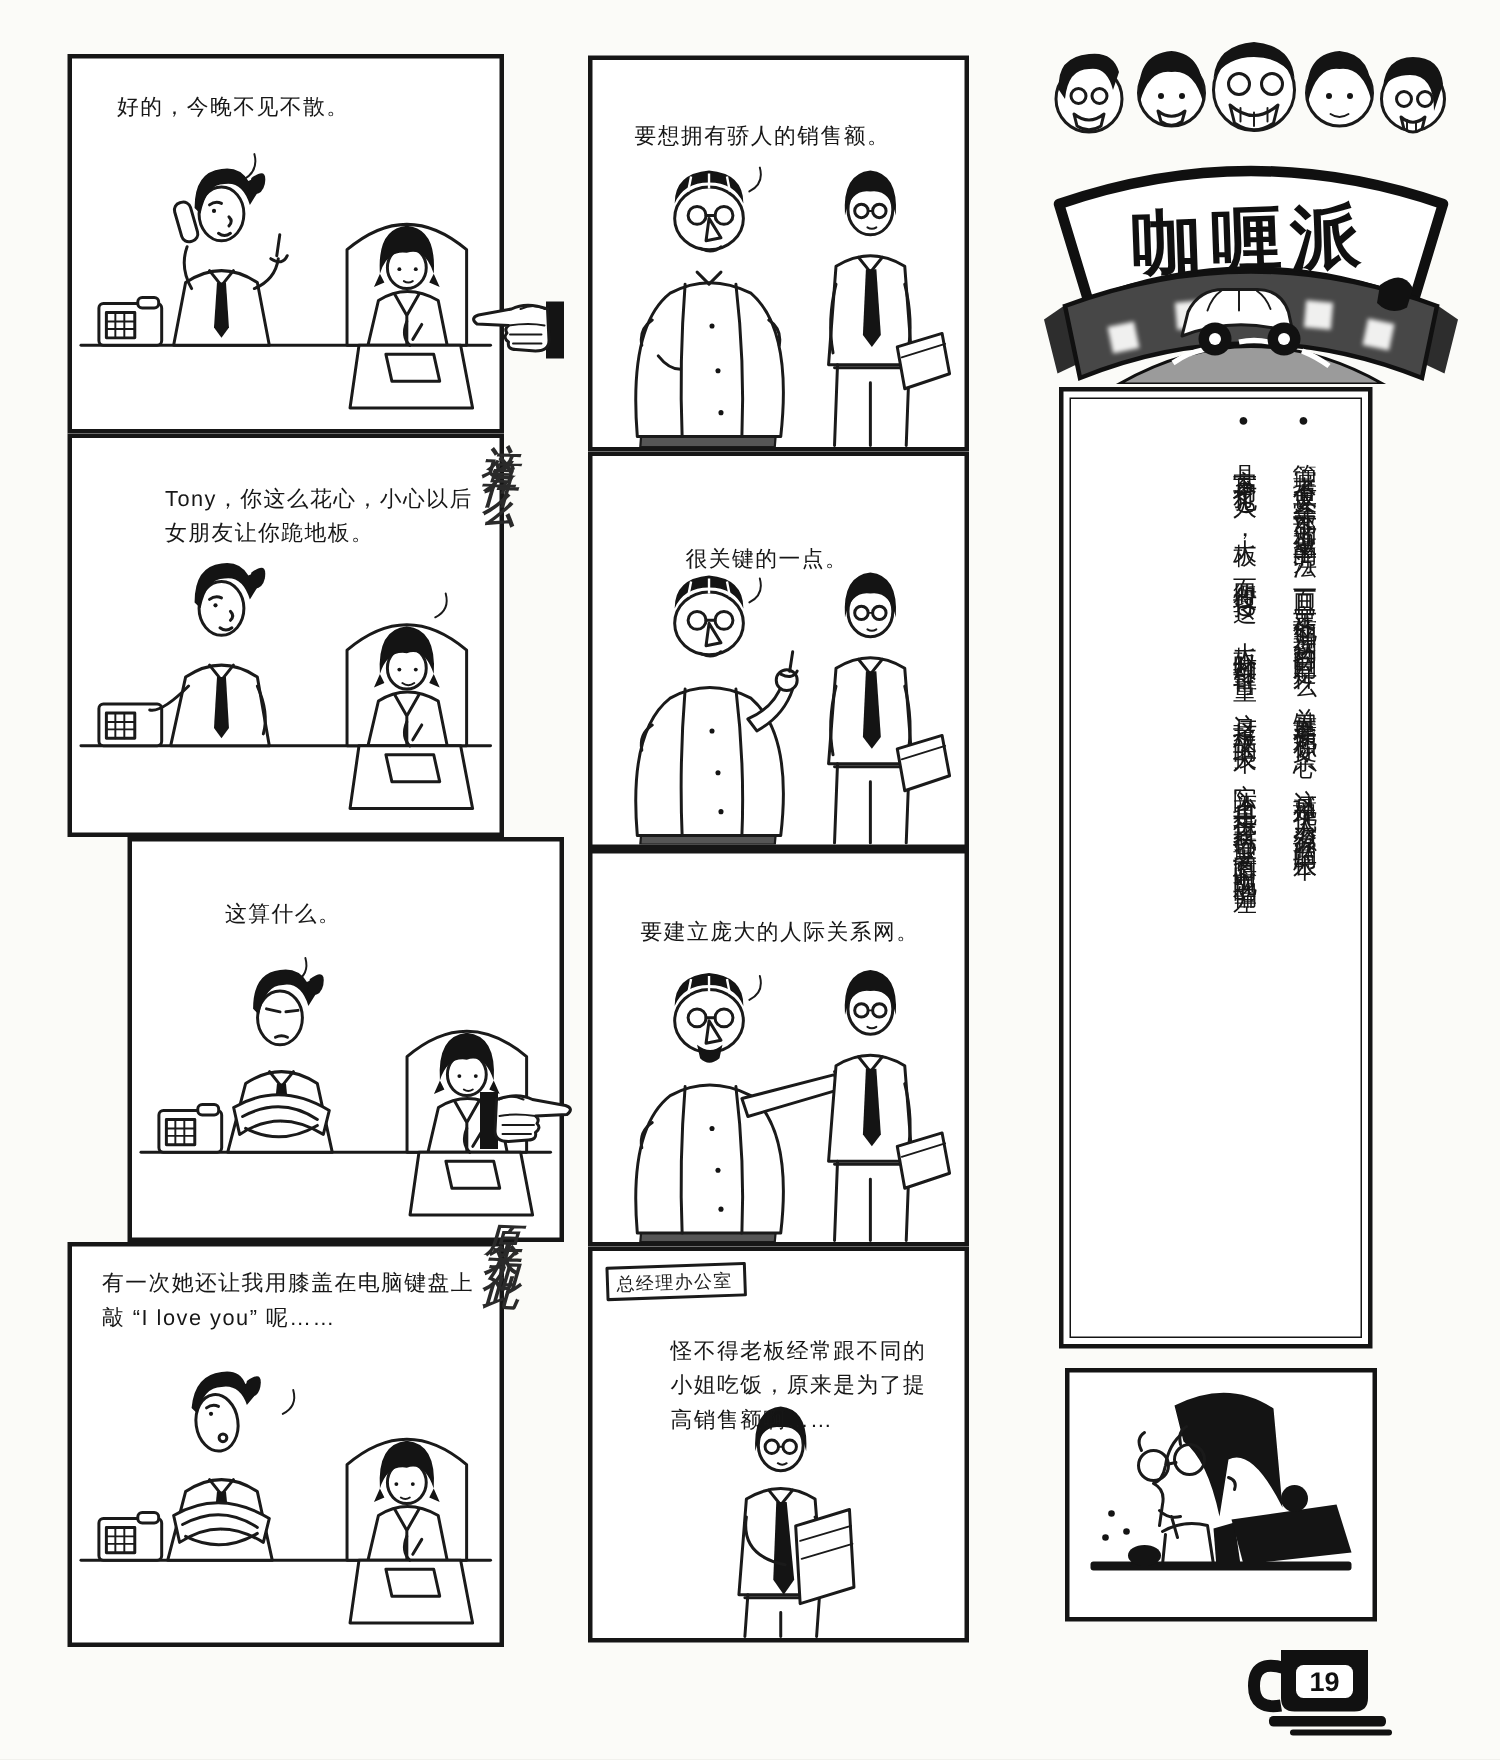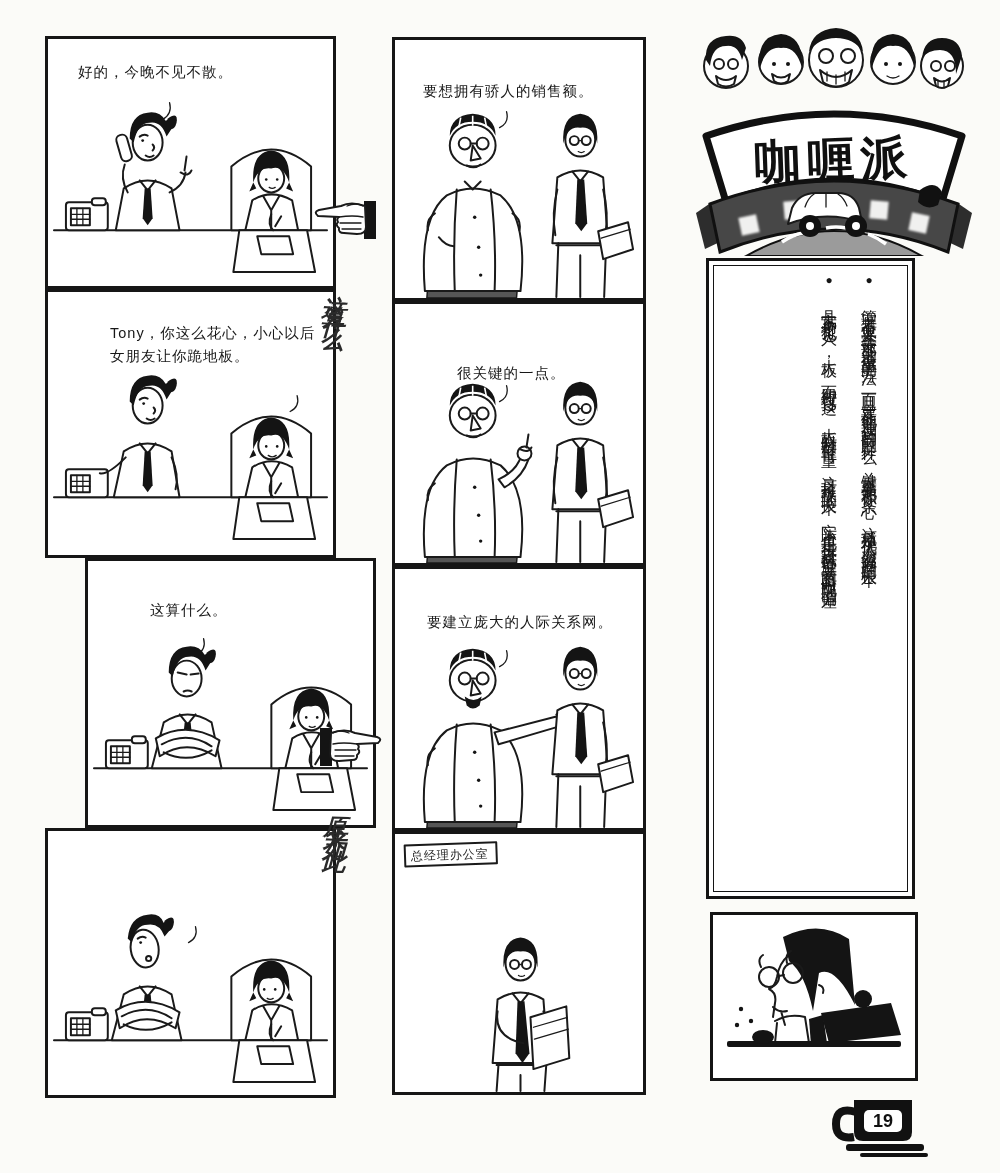--- a/index.html
+++ b/index.html
@@ -193,20 +193,21 @@
         <path class="fb" d="M206,162 Q204,132 224,130 Q244,132 242,162 Q236,144 224,148 Q211,146 206,162 Z"></path>
         <path class="fb" d="M206,162 l-4,9 7,-3 Z M242,162 l4,9 -7,-3 Z"></path>
         <circle class="fb" cx="217" cy="159" r="1.3"></circle>
           <circle class="fb" cx="228" cy="159" r="1.3"></circle>
         <path class="th" d="M220,168 q3,2 6,0"></path>
         <path class="fw" d="M192,210 L260,210 L268,252 L186,252 Z"></path>
         <path class="fw" d="M210,216 L242,216 L246,234 L214,234 Z"></path>
         <path class="ln" d="M224,194 q-4,10 2,16 M228,206 l6,-10"></path>
       </g>
     </svg>
+    <div class="dialogue" style="left:20px;top:14px;width:252px;">有一次她还让我用膝盖在电脑键盘上敲 “I love you” 呢……</div>
   </div>
 
   <svg class="hand" style="left:312px;top:196px;" width="66" height="50" viewBox="0 0 66 50">
     <rect class="fb" x="52" y="5" width="12" height="38"></rect>
     <path class="fw" d="M53,10 q-14,-5 -24,0 l-22,4 q-6,2 -1,6 l21,1 q-3,2 -1,5 q-3,3 1,6 q-1,5 5,5 l13,1 q9,0 9,-7 Z"></path>
     <path class="th" d="M27,21 q14,-2 24,0 M28,27 h21 M30,33 h19"></path>
     <path class="th" d="M35,10 q9,-4 16,0"></path>
   </svg>
   <div class="vcap" style="left:316px;top:276px;height:150px;">这算什么</div>
 
@@ -360,20 +361,21 @@
         <path class="fw" d="M136,184 l36,-11 3,52 -36,11 Z"></path>
         <path class="th" d="M139,194 l34,-10 M140,206 l34,-10"></path>
         <ellipse class="fw" cx="126" cy="130" rx="15" ry="17"></ellipse>
         <path class="fb" d="M109,134 Q107,106 126,104 Q145,106 143,134 Q139,116 126,118 Q113,116 109,134 Z"></path>
         <circle class="ln" cx="120" cy="131" r="4.5"></circle>
           <circle class="ln" cx="132" cy="131" r="4.5"></circle>
         <path class="th" d="M124.5,131 h3"></path>
         <path class="th" d="M124,142 q3,2 6,0"></path>
       </g>
     </svg>
+    <div class="dialogue" style="left:52px;top:56px;width:182px;">怪不得老板经常跟不同的小姐吃饭，原来是为了提高销售额啊……</div>
   </div>
 
   <svg class="logo" viewBox="0 0 292 248">
     <defs>
         <filter id="blur1" x="-50%" y="-50%" width="200%" height="200%">
           <feGaussianBlur stdDeviation="1.3"></feGaussianBlur>
         </filter>
       </defs>
 
     <g>

